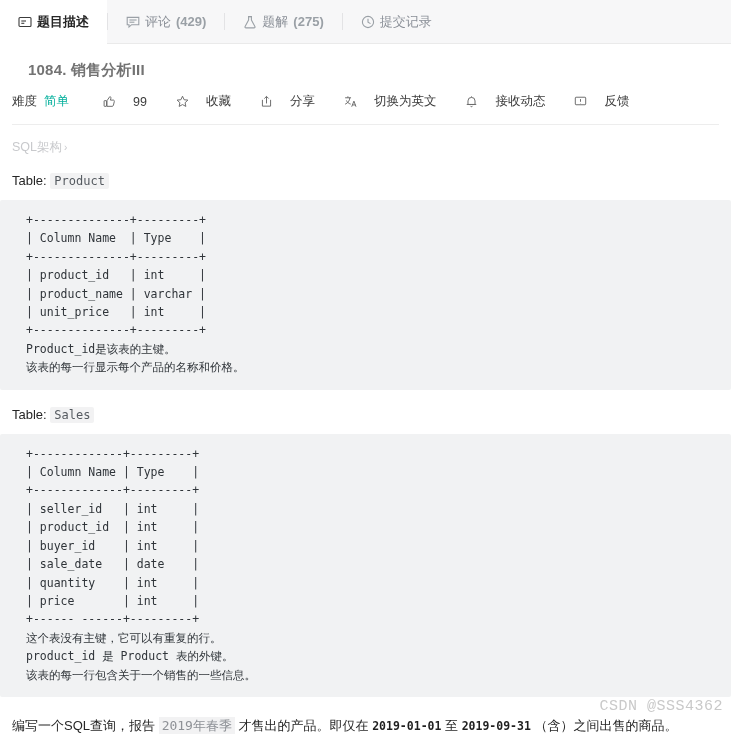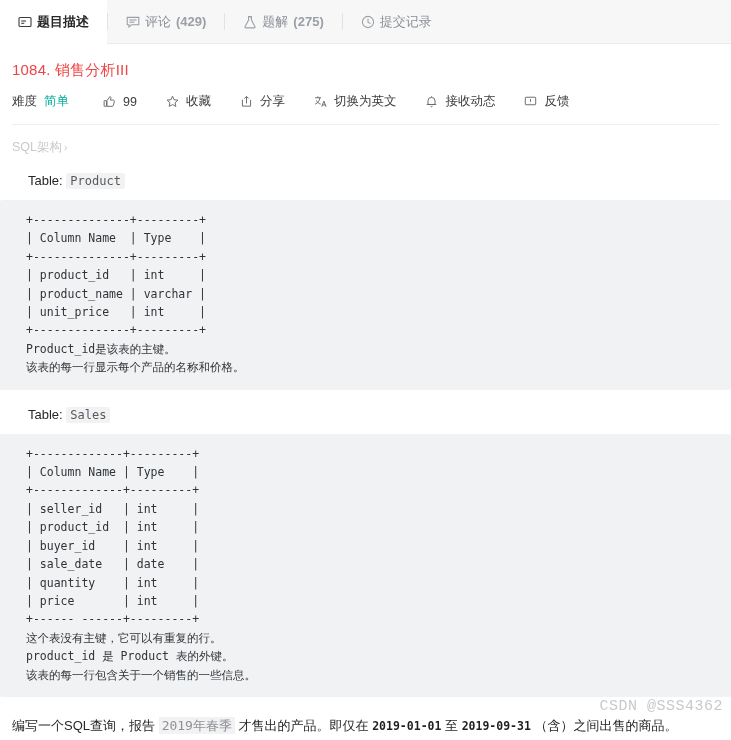--- a/index.html
+++ b/index.html
@@ -51,40 +51,40 @@
     margin: 13px 0;
     flex: 0 0 1px;
   }
   .ticon { display: inline-flex; width: 14px; height: 14px; align-items: center; justify-content: center; }
   .ticon svg { display: block; }
 
   
   .content { padding: 0 12px; }
   .title {
     font-size: 15px;
-    font-weight: normal;
-    color: #ef4444;
-    margin: 17px 0 0 0;
+    font-weight: bold;
+    color: #737373;
+    margin: 17px 0 0 16px;
     letter-spacing: .2px;
   }
 
   
   .meta {
     display: flex;
     margin-top: 13px;
     font-size: 12.5px;
     color: #4a4a4a;
     white-space: nowrap;
   }
   .meta .lbl { color: #3c3c3c; }
   .meta .diff { color: #00af9b; margin-left: 7px; }
   .meta .item {
     display: inline-flex;
     align-items: center;
-    gap: 7px;
+    gap: 17px;
     margin-left: 29px;
     color: #3c3c3c;
     cursor: pointer;
   }
   .meta .item.first { margin-left: 34px; }
   .micon { display: inline-flex; width: 13px; height: 13px; align-items: center; justify-content: center; color: #6b6b6b; }
   .micon svg { display: block; }
 
   .rule {
     border: 0;
@@ -100,21 +100,20 @@
     cursor: pointer;
     user-select: none;
   }
   .schema .chev { font-size: 10px; margin-left: 2px; }
 
   
   .tablabel {
     font-size: 13px;
     color: #262626;
     margin-top: 17px;
-    margin-left: 16px;
   }
   .tablabel code {
     font-family: "DejaVu Sans Mono", "Liberation Mono", monospace;
     font-size: 12px;
     background: #f2f2f3;
     color: #555a60;
     padding: 1px 4px;
     border-radius: 2px;
   }
 

